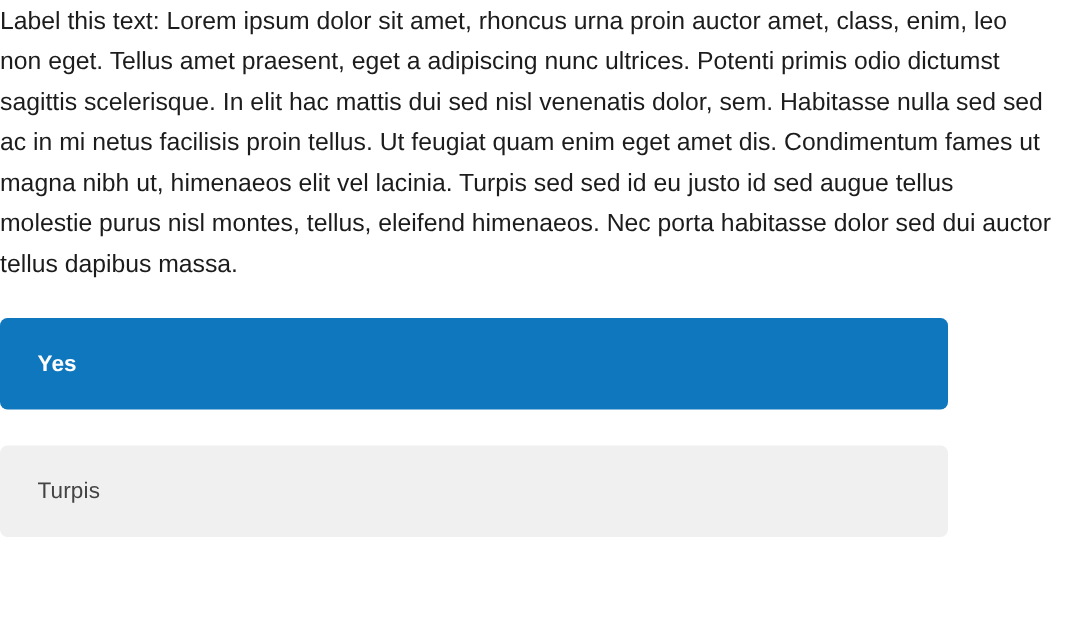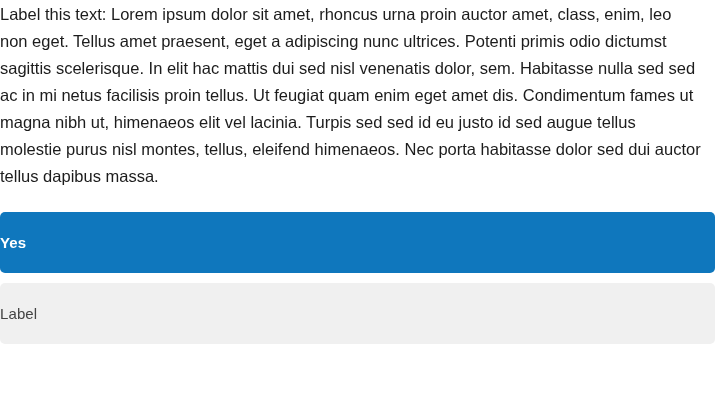--- a/index.html
+++ b/index.html
@@ -31,29 +31,30 @@
   }
   .prompt-inner {
     display: block;
     padding-top: 1px;
   }
   .options {
     margin-top: 22px;
     display: block;
   }
   .option {
-    width: 715px;
+    width: 632px;
     box-sizing: border-box;
     height: 61px;
     display: flex;
     align-items: center;
+    padding-left: 25px;
     font-size: 15px;
     font-weight: bold;
     border-radius: 5px;
-    margin-bottom: 10px;
+    margin-bottom: 24px;
     letter-spacing: 0.1px;
   }
   .option.selected {
     background: #0f77bd;
     color: #ffffff;
   }
   .option.unselected {
     background: #f0f0f0;
     color: #444444;
     font-weight: normal;
@@ -66,17 +67,17 @@
 
   <div class="prompt">
     <span class="prompt-inner">Label this text: Lorem ipsum dolor sit amet, rhoncus urna proin auctor amet, class, enim, leo non eget. Tellus amet praesent, eget a adipiscing nunc ultrices. Potenti primis odio dictumst sagittis scelerisque. In elit hac mattis dui sed nisl venenatis dolor, sem. Habitasse nulla sed sed ac in mi netus facilisis proin tellus. Ut feugiat quam enim eget amet dis. Condimentum fames ut magna nibh ut, himenaeos elit vel lacinia. Turpis sed sed id eu justo id sed augue tellus molestie purus nisl montes, tellus, eleifend himenaeos. Nec porta habitasse dolor sed dui auctor tellus dapibus massa.</span>
   </div>
 
   <div class="options">
     <div class="option selected">
       <span>Yes</span>
     </div>
     <div class="option unselected">
-      <span>Label</span>
+      <span>Turpis</span>
     </div>
   </div>
 
 </div>
 
 </body></html>

